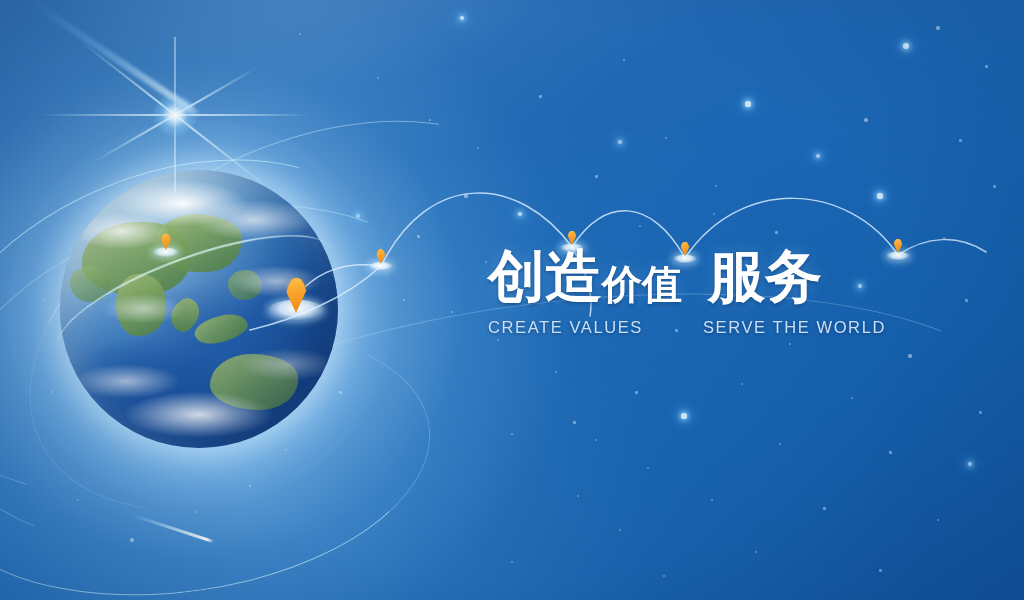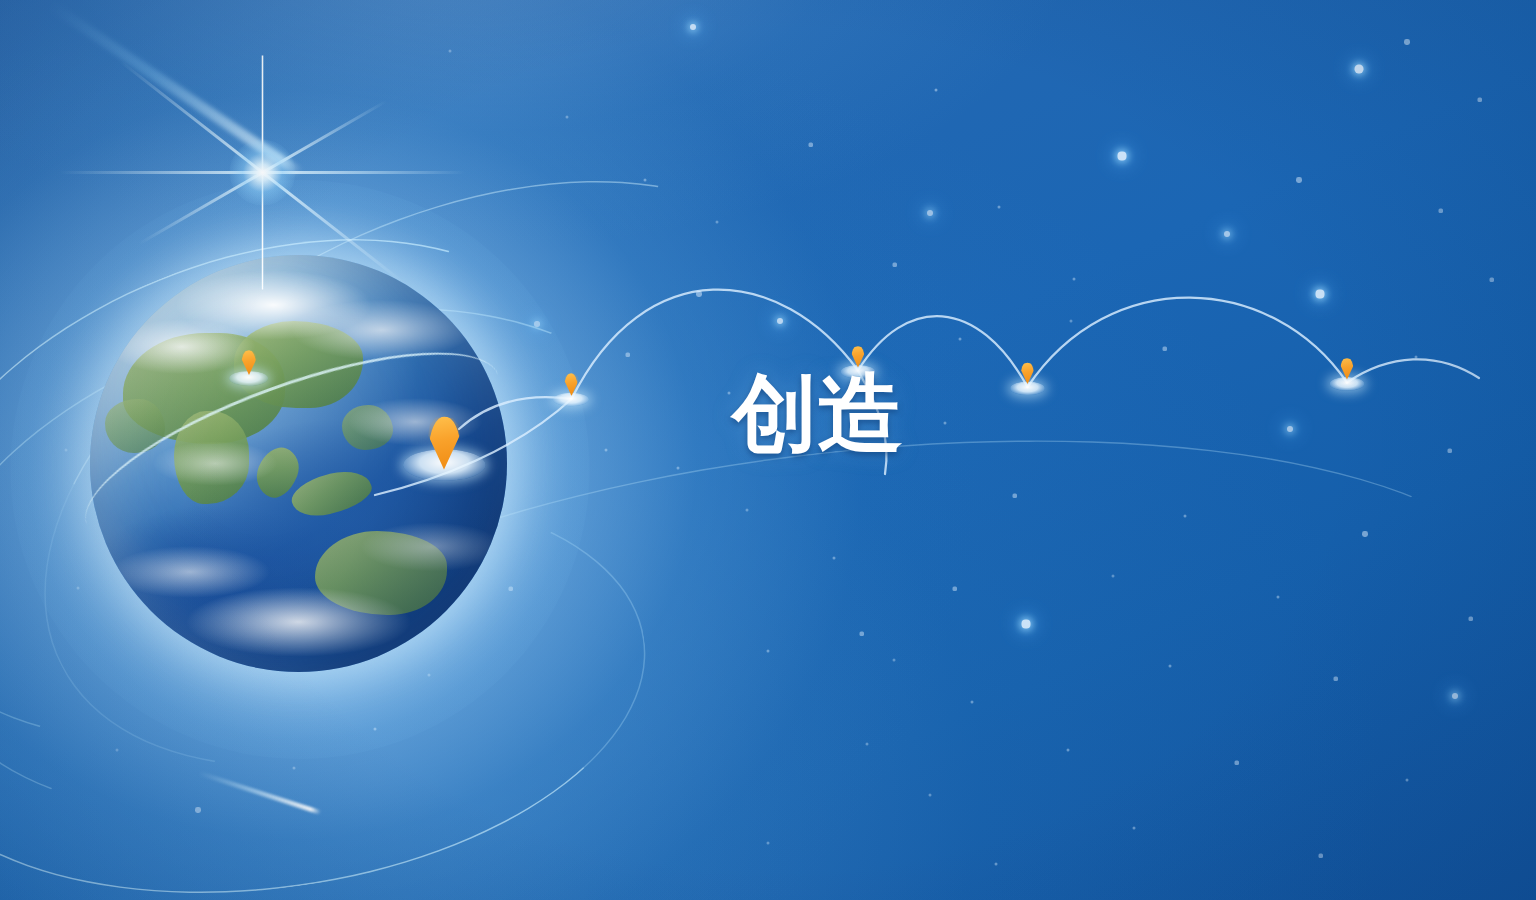--- a/index.html
+++ b/index.html
@@ -438,17 +438,23 @@
         <div class="base" style="width: 55.5px; height: 21px;"></div>
         <div class="drop" style="width: 21px; height: 35.4px;"></div>
       </div>
     </div>
 
   <div class="bg-vign"></div>
 
   <div class="copy">
     <div class="headline">
       <span class="hl-big">创造</span>
+      <span class="hl-small">价值</span>
       <span class="hl-gap"></span>
+      <span class="hl-big">服务</span>
+    </div>
+    <div class="subline">
+      <span class="sub-a">CREATE VALUES</span>
+      <span>SERVE THE WORLD</span>
     </div>
   </div>
 
 </div>
 
 </body></html>

